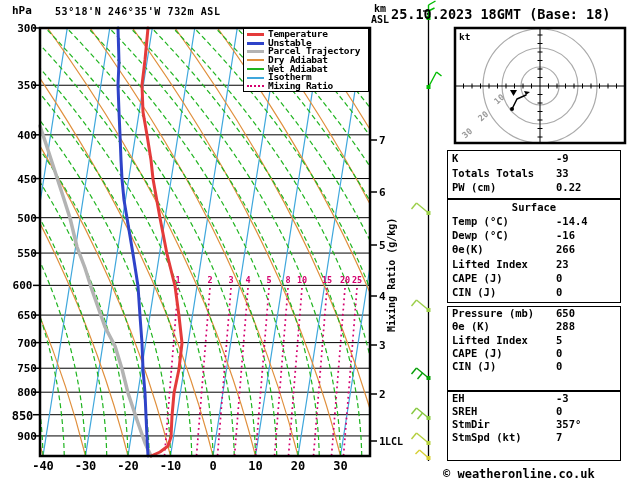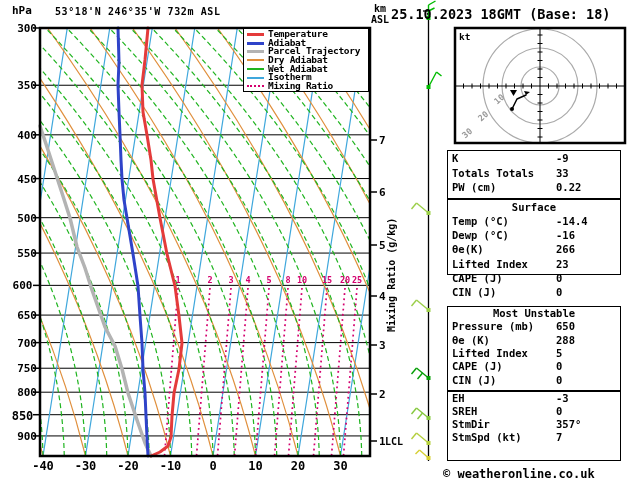--- a/index.html
+++ b/index.html
@@ -256,21 +256,21 @@
   <div class="lbl" style="left:459px;top:31px;font-size:9.5px;">kt</div>
   <div class="lbl" style="left:443px;top:467px;font-size:12px;">© weatheronline.co.uk</div>
 
   <div id="legend">
     <div class="lrow">
           <span class="sw" style="border-top: 3px solid rgb(228, 59, 59);"></span>
           <span class="ltext">Temperature</span>
         </div>
     <div class="lrow">
           <span class="sw" style="border-top: 3px solid rgb(47, 67, 201);"></span>
-          <span class="ltext">Adiabat</span>
+          <span class="ltext">Unstable</span>
         </div>
     <div class="lrow">
           <span class="sw" style="border-top: 3px solid rgb(179, 179, 179);"></span>
           <span class="ltext">Parcel Trajectory</span>
         </div>
     <div class="lrow">
           <span class="sw" style="border-top: 2px solid rgb(224, 143, 60);"></span>
           <span class="ltext">Dry Adiabat</span>
         </div>
     <div class="lrow">
@@ -286,31 +286,30 @@
           <span class="ltext">Mixing Ratio</span>
         </div>
   </div>
 
   <div id="stats">
         <div class="tsec" style="top: 150px; height: 49px;">
           <div class="trow" style="height: 14.6667px; line-height: 14.6667px;"><span>K</span><span class="tval">-9</span></div>
           <div class="trow" style="height: 14.6667px; line-height: 14.6667px;"><span>Totals Totals</span><span class="tval">33</span></div>
           <div class="trow" style="height: 14.6667px; line-height: 14.6667px;"><span>PW (cm)</span><span class="tval">0.22</span></div>
         </div>
-        <div class="tsec" style="top: 199px; height: 76px;">
+        <div class="tsec" style="top: 199px; height: 104px;">
           <div class="ttitle" style="height: 14.1429px; line-height: 14.1429px;">Surface</div>
           <div class="trow" style="height: 14.1429px; line-height: 14.1429px;"><span>Temp (°C)</span><span class="tval">-14.4</span></div>
           <div class="trow" style="height: 14.1429px; line-height: 14.1429px;"><span>Dewp (°C)</span><span class="tval">-16</span></div>
           <div class="trow" style="height: 14.1429px; line-height: 14.1429px;"><span>θe(K)</span><span class="tval">266</span></div>
           <div class="trow" style="height: 14.1429px; line-height: 14.1429px;"><span>Lifted Index</span><span class="tval">23</span></div>
           <div class="trow" style="height: 14.1429px; line-height: 14.1429px;"><span>CAPE (J)</span><span class="tval">0</span></div>
           <div class="trow" style="height: 14.1429px; line-height: 14.1429px;"><span>CIN (J)</span><span class="tval">0</span></div>
         </div>
         <div class="tsec" style="top: 306px; height: 85px;">
-          <div class="ttitle" style="height: 13.3333px; line-height: 13.3333px;">Most Unstable</div>
           <div class="trow" style="height: 13.3333px; line-height: 13.3333px;"><span>Pressure (mb)</span><span class="tval">650</span></div>
           <div class="trow" style="height: 13.3333px; line-height: 13.3333px;"><span>θe (K)</span><span class="tval">288</span></div>
           <div class="trow" style="height: 13.3333px; line-height: 13.3333px;"><span>Lifted Index</span><span class="tval">5</span></div>
           <div class="trow" style="height: 13.3333px; line-height: 13.3333px;"><span>CAPE (J)</span><span class="tval">0</span></div>
           <div class="trow" style="height: 13.3333px; line-height: 13.3333px;"><span>CIN (J)</span><span class="tval">0</span></div>
         </div>
         <div class="tsec" style="top: 391px; height: 70px;">
           <div class="trow" style="height: 13px; line-height: 13px;"><span>EH</span><span class="tval">-3</span></div>
           <div class="trow" style="height: 13px; line-height: 13px;"><span>SREH</span><span class="tval">0</span></div>
           <div class="trow" style="height: 13px; line-height: 13px;"><span>StmDir</span><span class="tval">357°</span></div>

